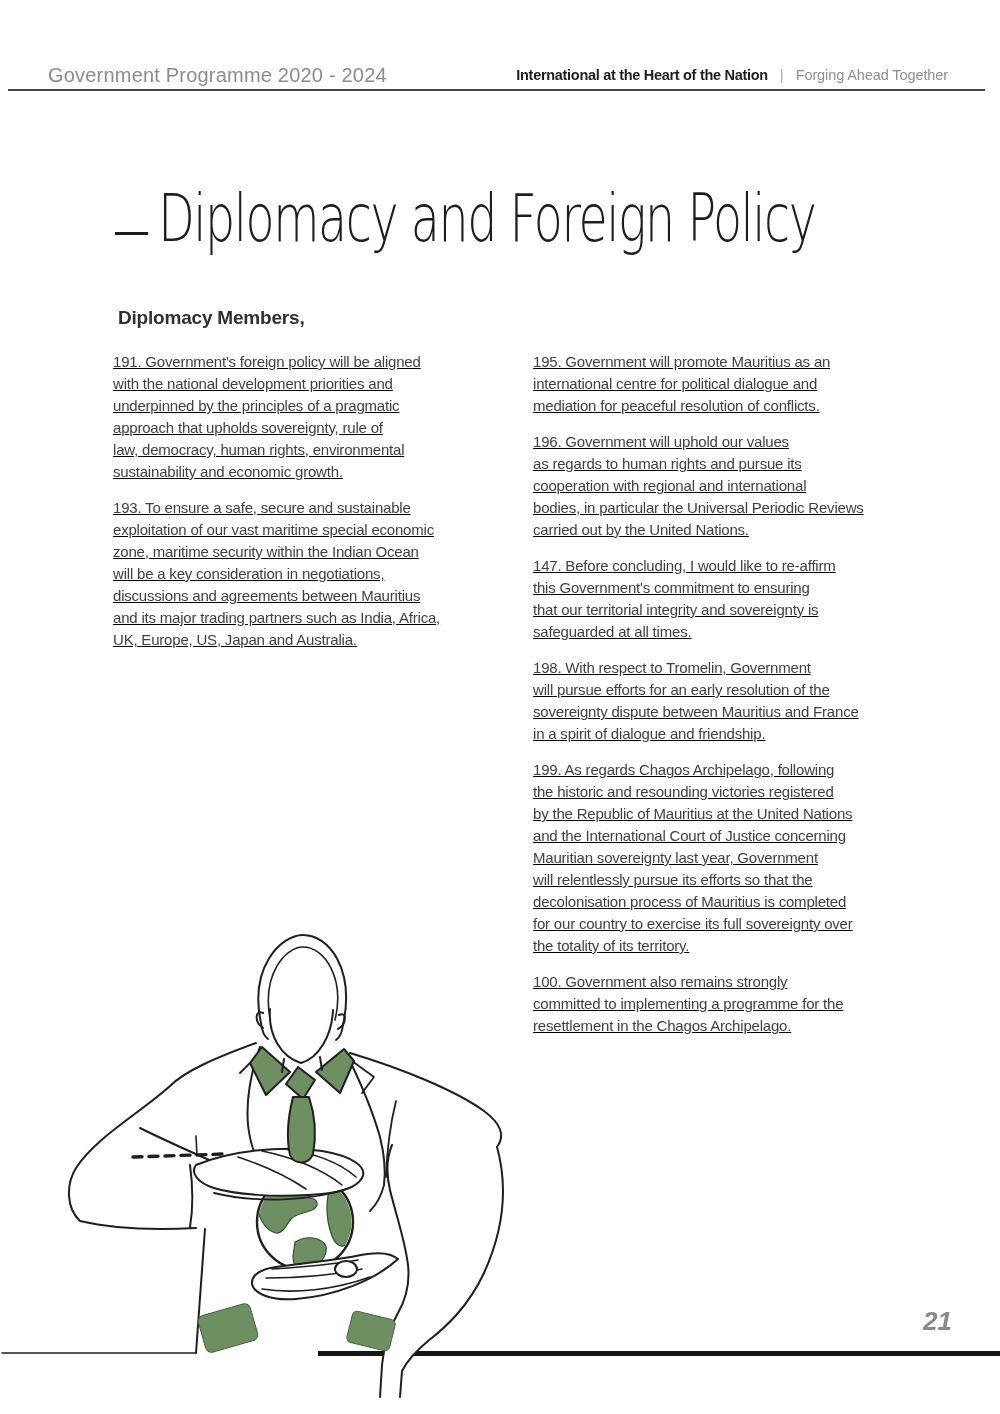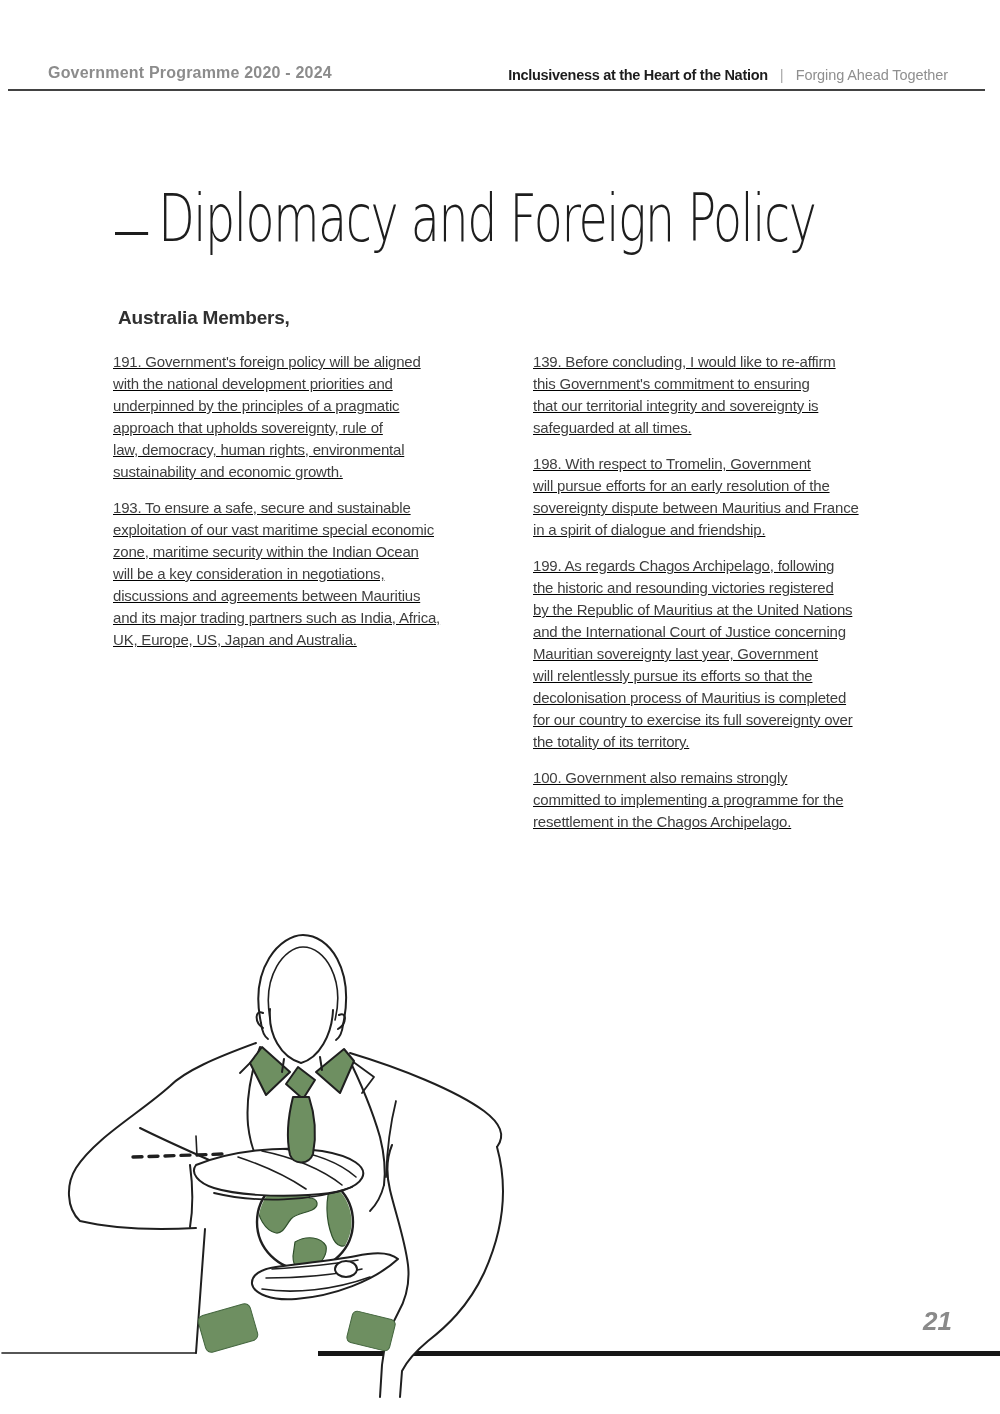--- a/index.html
+++ b/index.html
@@ -7,21 +7,21 @@
     position:relative;
     width:1000px;height:1414px;
     margin:0 auto;
     background:#ffffff;
     font-family:"Liberation Sans",sans-serif;
     overflow:hidden;
   }
   
   .hdr-left{
     position:absolute;left:48px;top:64px;
-    font-size:16px;font-weight:700;color:#8c8c8c;letter-spacing:.2px;
+    font-size:20px;font-weight:400;color:#8c8c8c;letter-spacing:.2px;
     white-space:nowrap;
   }
   .hdr-right{
     position:absolute;right:52px;top:66px;
     display:flex;align-items:baseline;white-space:nowrap;
   }
   .hdr-center-text{font-size:14.5px;font-weight:bold;color:#1d1d1d;letter-spacing:-.3px;}
   .hdr-sep{font-size:15px;color:#a9a9a9;margin:0 12px;font-weight:200;}
   .hdr-right-text{font-size:14.5px;font-weight:200;color:#8f8f8f;letter-spacing:-.1px;}
   .hdr-rule{
@@ -69,50 +69,58 @@
     position:absolute;left:0;top:925px;width:520px;height:489px;z-index:2;
   }
 </style>
 </head>
 <body>
 
 <div class="page">
 
   <div class="hdr-left">Government Programme 2020 - 2024</div>
   <div class="hdr-right">
-    <span class="hdr-center-text">Inclusiveness at the Heart of the Nation</span>
+    <span class="hdr-center-text">International at the Heart of the Nation</span>
     <span class="hdr-sep">|</span>
     <span class="hdr-right-text">Forging Ahead Together</span>
   </div>
   <div class="hdr-rule"></div>
 
   <div class="title">
     <div class="title-inner"><span class="title-dash"></span><span>Diplomacy and Foreign Policy</span></div>
   </div>
 
-  <div class="salutation">Australia Members,</div>
+  <div class="salutation">Diplomacy Members,</div>
 
   <div class="columns">
     <div class="col">
       <p class="para">191.  Government's foreign policy will be aligned
 with the national development priorities and
 underpinned by the principles of a pragmatic
 approach that upholds sovereignty, rule of
 law, democracy, human rights, environmental
 sustainability and economic growth.</p>
       <p class="para">193.  To ensure a safe, secure and sustainable
 exploitation of our vast maritime special economic
 zone, maritime security within the Indian Ocean
 will be a key consideration in negotiations,
 discussions and agreements between Mauritius
 and its major trading partners such as India, Africa,
 UK, Europe, US, Japan and Australia.</p>
     </div>
     <div class="col">
-      <p class="para">139.  Before concluding, I would like to re-affirm
+      <p class="para">195.  Government will promote Mauritius as an
+international centre for political dialogue and
+mediation for peaceful resolution of conflicts.</p>
+      <p class="para">196.  Government will uphold our values
+as regards to human rights and pursue its
+cooperation with regional and international
+bodies, in particular the Universal Periodic Reviews
+carried out by the United Nations.</p>
+      <p class="para">147.  Before concluding, I would like to re-affirm
 this Government's commitment to ensuring
 that our territorial integrity and sovereignty is
 safeguarded at all times.</p>
       <p class="para">198.  With respect to Tromelin, Government
 will pursue efforts for an early resolution of the
 sovereignty dispute between Mauritius and France
 in a spirit of dialogue and friendship.</p>
       <p class="para">199.  As regards Chagos Archipelago, following
 the historic and resounding victories registered
 by the Republic of Mauritius at the United Nations

